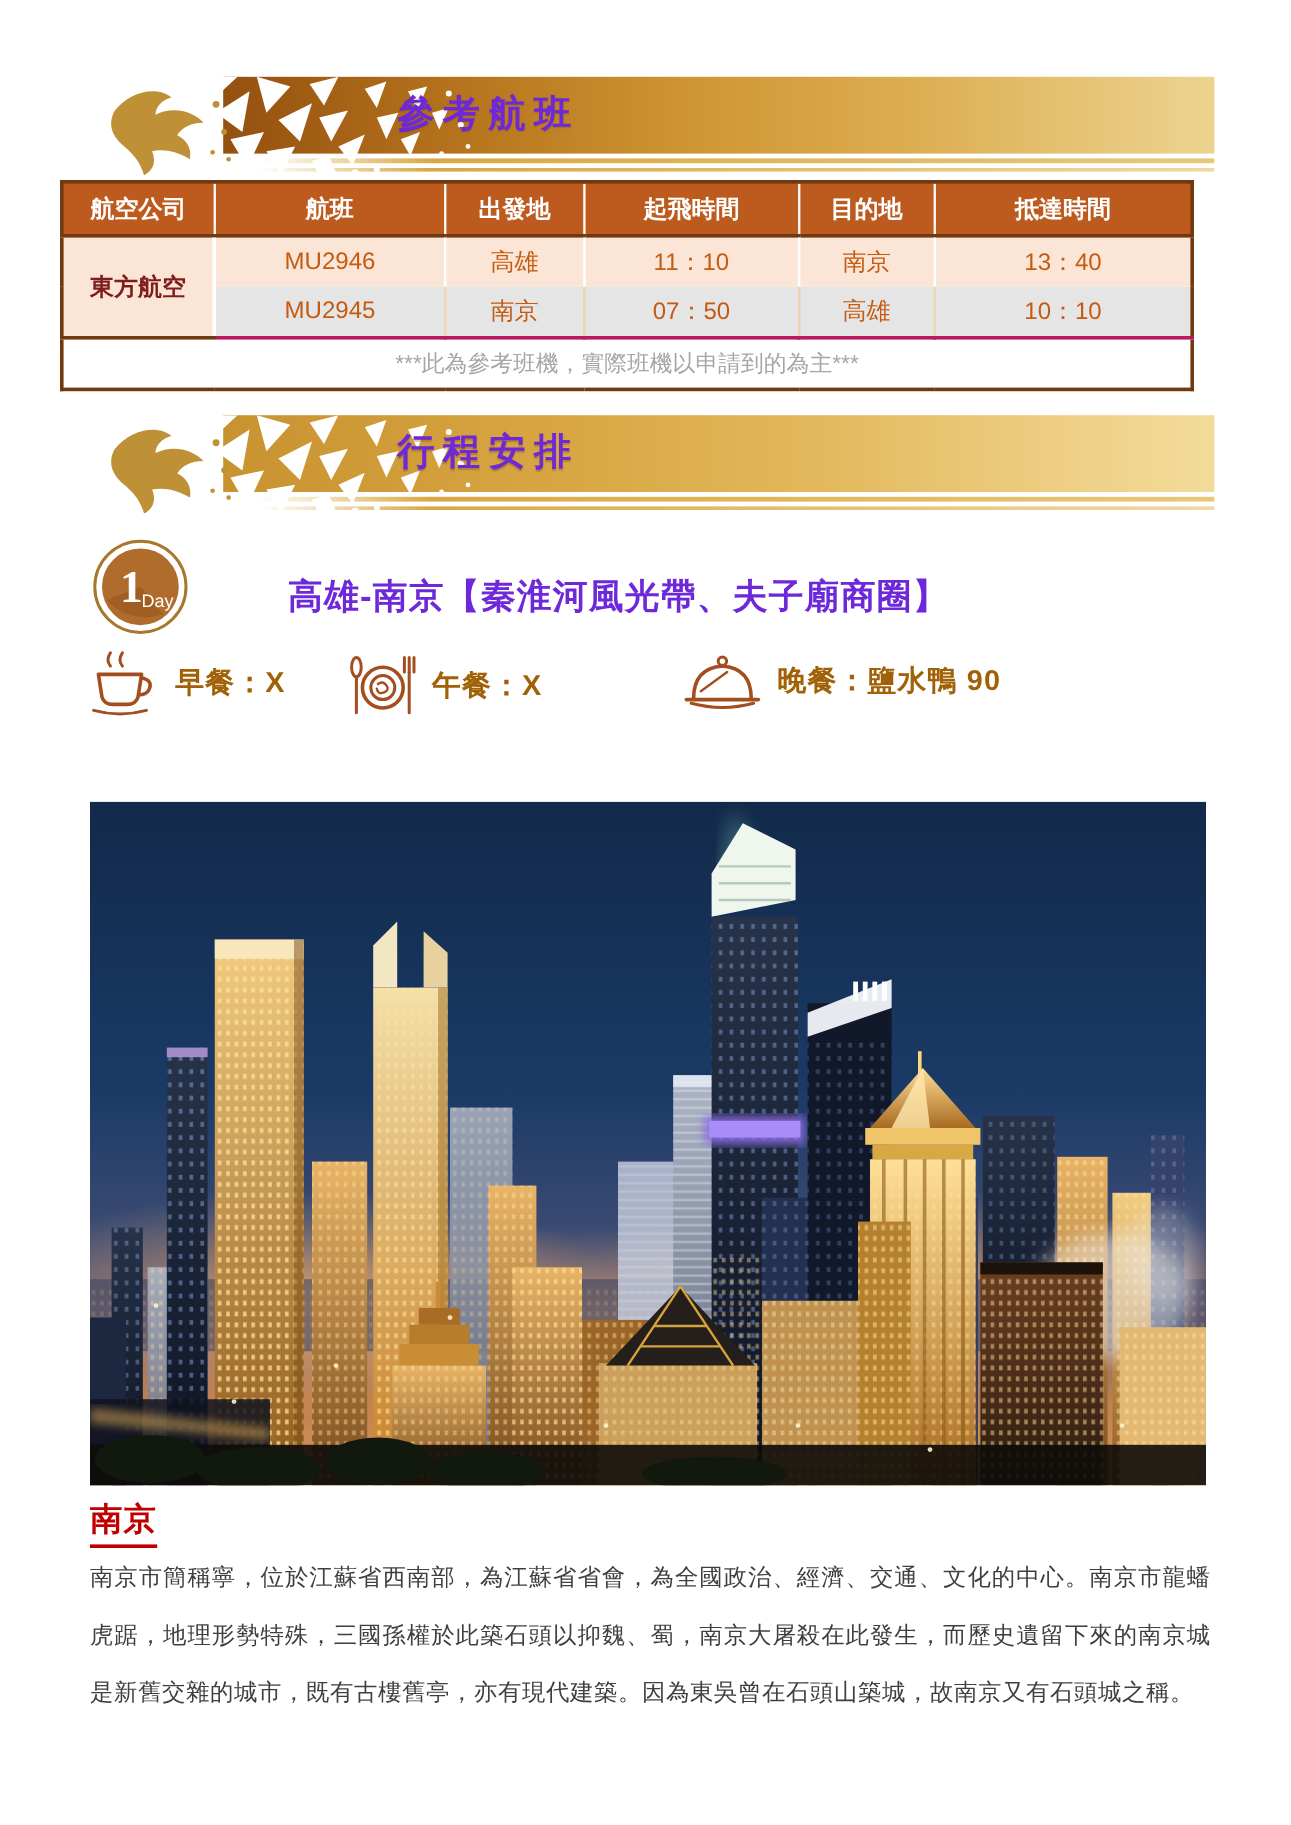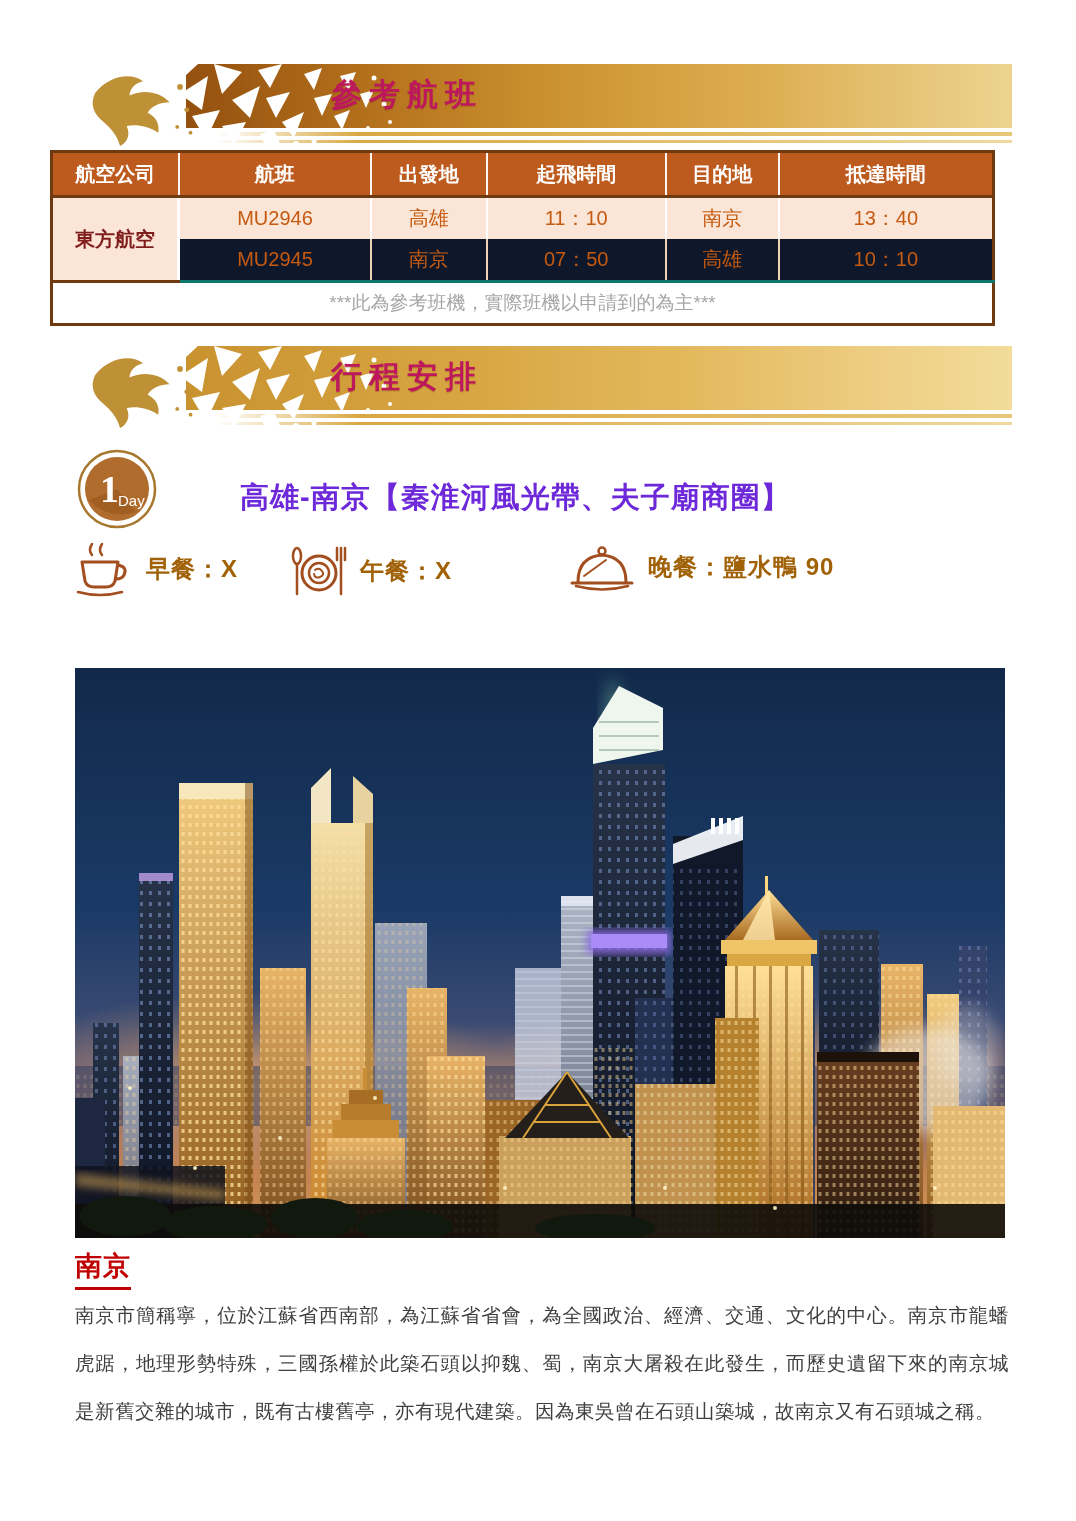--- a/index.html
+++ b/index.html
@@ -11,36 +11,36 @@
   .banner .bar{position:absolute;left:120px;right:0;top:4px;height:64px;}
   .banner.b1 .bar{background:linear-gradient(90deg,#94500f 0%,#b4711c 22%,#cf9733 48%,#ddae52 70%,#ecd490 100%);}
   .banner.b2 .bar{background:linear-gradient(90deg,#c8922f 0%,#d8a743 35%,#e3b85c 60%,#eecf85 85%,#f2dc9a 100%);}
   .banner .stripe1{position:absolute;left:150px;right:0;top:72px;height:4px;
         background:linear-gradient(90deg,rgba(217,168,67,0) 0%,#d9a843 18%,#e7c87a 100%);}
   .banner .stripe2{position:absolute;left:150px;right:0;top:80px;height:3px;
         background:linear-gradient(90deg,rgba(217,168,67,0) 0%,#d9a843 18%,#eed9a0 100%);}
   .banner .bird{position:absolute;left:0;top:6px;}
   .banner .splat{position:absolute;left:96px;top:4px;}
   .banner .btitle{position:absolute;left:265px;top:14px;font-family:"Liberation Serif","DejaVu Serif",serif;
-        font-size:31px;font-weight:bold;color:#be185d;letter-spacing:7px;text-shadow:0 1px 1px rgba(120,70,10,.35);}
+        font-size:31px;font-weight:bold;color:#6d28d9;letter-spacing:7px;text-shadow:0 1px 1px rgba(120,70,10,.35);}
 
   
   .ftable{position:absolute;left:50px;top:150px;width:945px;border-collapse:collapse;table-layout:fixed;
           border:3px solid #6f3a10;}
   .ftable th{background:#bd5a1d;color:#ffffff;font-size:20px;font-weight:bold;height:40px;
              border-left:2px solid rgba(255,255,255,.95);border-bottom:3px solid #6f3a10;text-align:center;}
   .ftable th:first-child{border-left:none;}
   .ftable td{font-size:20px;text-align:center;height:39px;color:#c55a11;}
   .ftable td.airline{background:#bd5a1d;color:#7f1d1d;font-weight:bold;border-right:3px solid #ffffff;
              border-bottom:3px solid #6f3a10;}
   .ftable tr.r1 td{background:#fbe5d6;border-left:2px solid #ffffff;}
-  .ftable tr.r2 td{background:#0f172a;border-left:2px solid #f0d3b4;}
+  .ftable tr.r2 td{background:#e5e5e5;border-left:2px solid #f0d3b4;}
   .ftable tr.r1 td.airline, .ftable tr td.airline{border-left:none;}
   .ftable tr.noterow td{background:#ffffff;color:#a6a6a6;font-size:19px;height:38px;
-             border-top:3px solid #0f766e;}
+             border-top:3px solid #be185d;}
 
   
   .daybadge{position:absolute;left:76px;top:448px;}
   .daytitle{position:absolute;left:240px;top:478px;font-size:29px;font-weight:bold;color:#6d28d9;letter-spacing:1px;}
 
   
   .meal{position:absolute;top:540px;display:flex;align-items:center;gap:10px;}
   .meal .mlabel{font-size:24px;font-weight:bold;color:#a16207;letter-spacing:1px;}
   .m-breakfast{left:70px;} .m-lunch{left:288px;} .m-dinner{left:566px;}
   .hotelrow{position:absolute;left:72px;top:598px;display:flex;align-items:center;gap:16px;}

